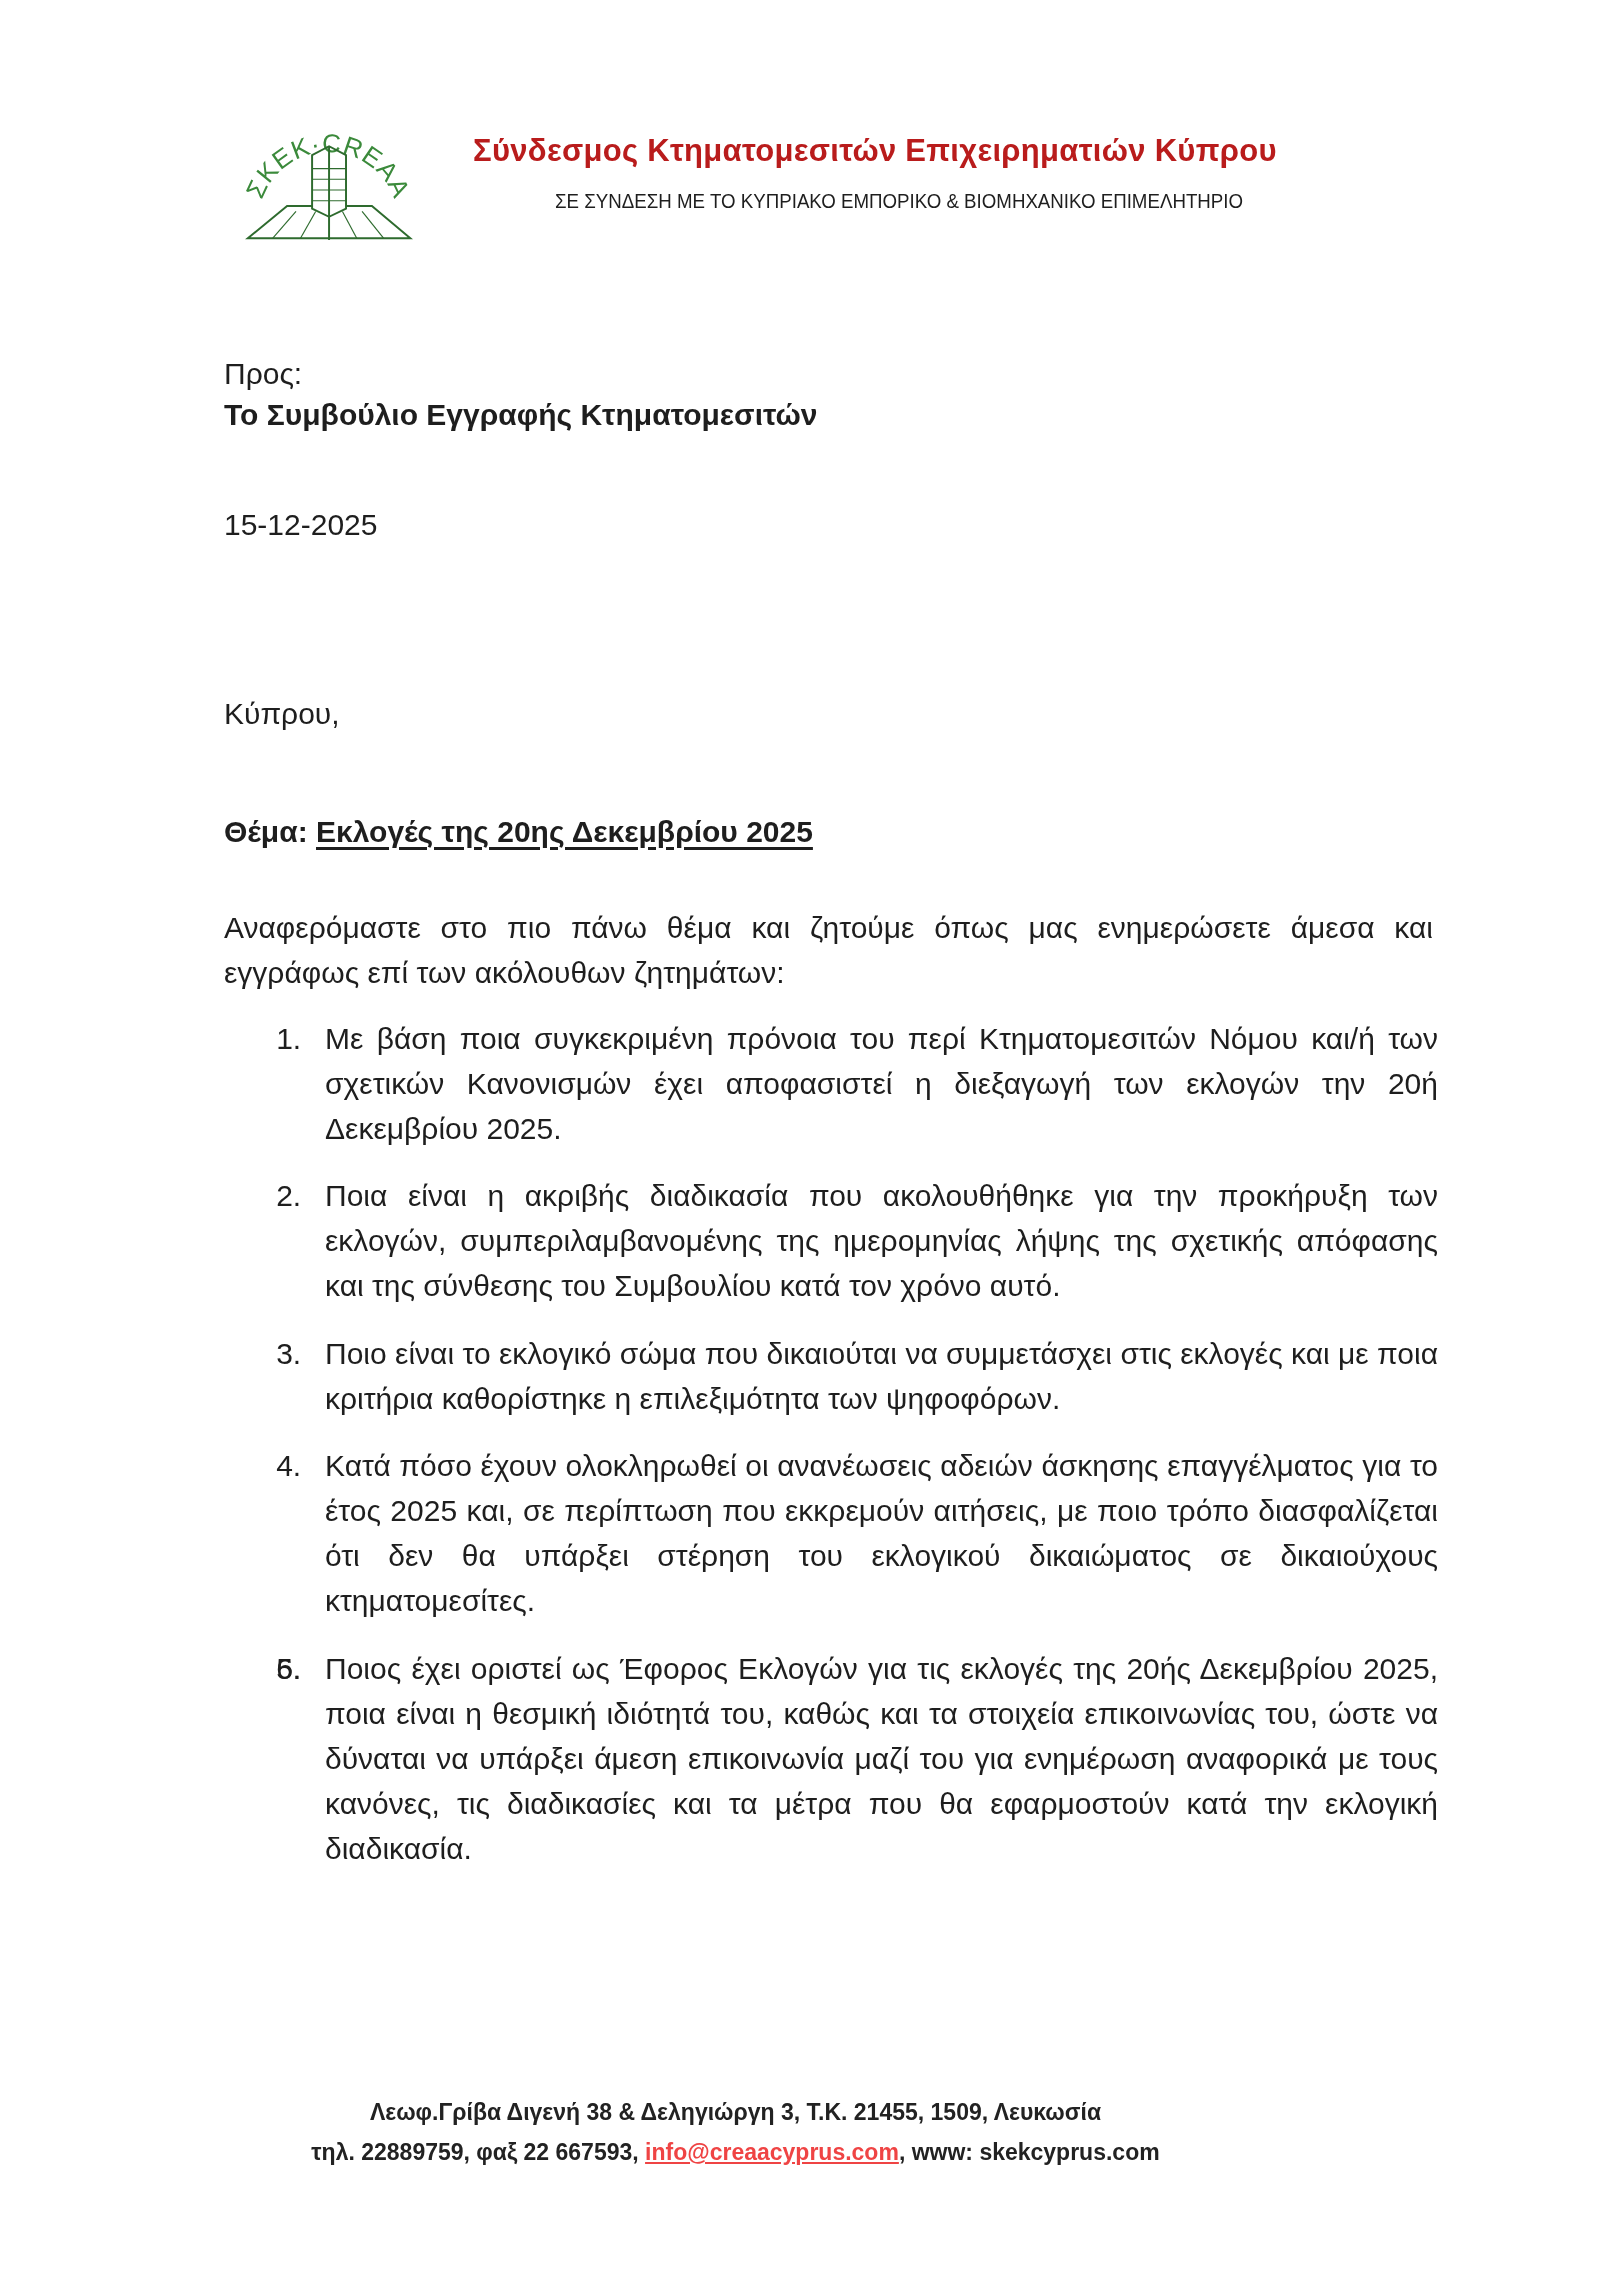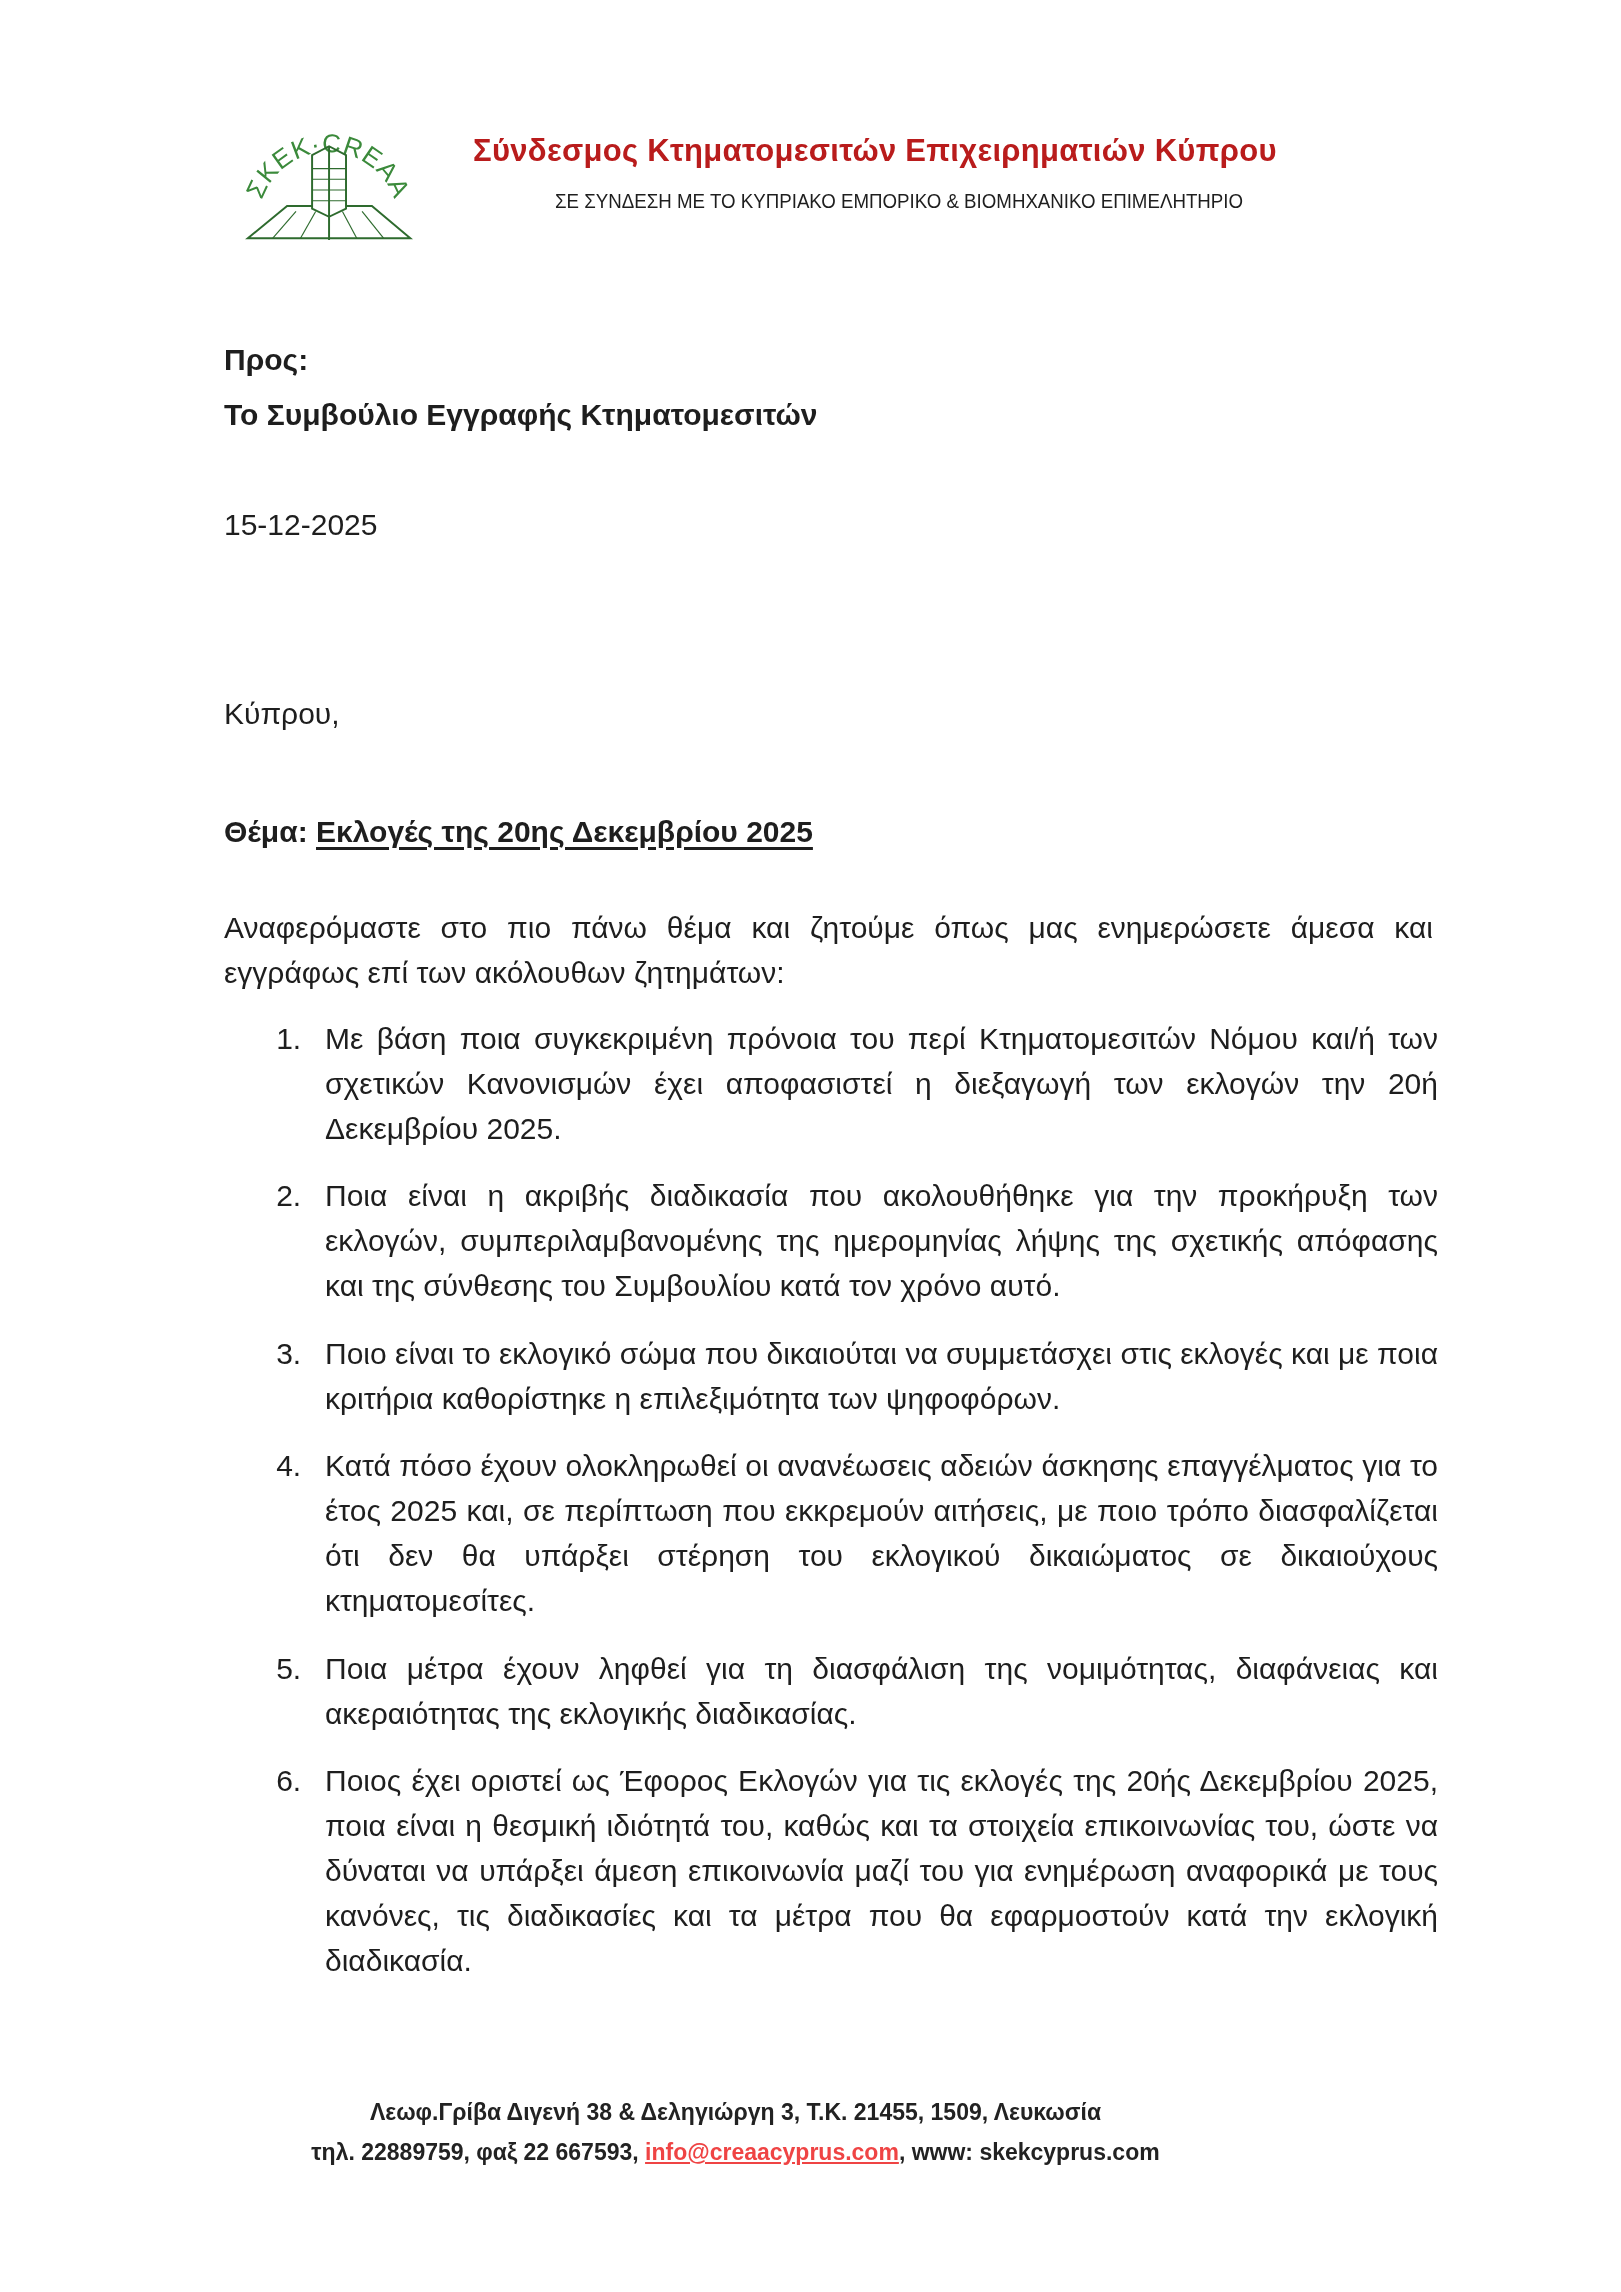--- a/index.html
+++ b/index.html
@@ -51,22 +51,22 @@
     }
     .body-text {
       position: absolute;
       left: 224px;
       width: 1214px;
       font-size: 30px;
       line-height: 45px;
       white-space: nowrap;
     }
     .to-label {
-      top: 337px;
-      font-weight: bold;
+      top: 351px;
+      font-weight: normal;
       font-size: 30px;
     }
     .to-recipient {
       top: 392px;
       font-weight: bold;
       font-size: 30px;
     }
     .date {
       top: 502px;
     }
@@ -189,21 +189,20 @@
   <li class="question">
     <span class="question-num">3.</span>
     <span>Ποιο είναι το εκλογικό σώμα που δικαιούται να συμμετάσχει στις εκλογές και με ποια κριτήρια καθορίστηκε η επιλεξιμότητα των ψηφοφόρων.</span>
   </li>
   <li class="question">
     <span class="question-num">4.</span>
     <span>Κατά πόσο έχουν ολοκληρωθεί οι ανανέωσεις αδειών άσκησης επαγγέλματος για το έτος 2025 και, σε περίπτωση που εκκρεμούν αιτήσεις, με ποιο τρόπο διασφαλίζεται ότι δεν θα υπάρξει στέρηση του εκλογικού δικαιώματος σε δικαιούχους κτηματομεσίτες.</span>
   </li>
   <li class="question">
     <span class="question-num">5.</span>
-    <span>Ποια μέτρα έχουν ληφθεί για τη διασφάλιση της νομιμότητας, διαφάνειας και ακεραιότητας της εκλογικής διαδικασίας.</span>
   </li>
   <li class="question">
     <span class="question-num">6.</span>
     <span>Ποιος έχει οριστεί ως Έφορος Εκλογών για τις εκλογές της 20ής Δεκεμβρίου 2025, ποια είναι η θεσμική ιδιότητά του, καθώς και τα στοιχεία επικοινωνίας του, ώστε να δύναται να υπάρξει άμεση επικοινωνία μαζί του για ενημέρωση αναφορικά με τους κανόνες, τις διαδικασίες και τα μέτρα που θα εφαρμοστούν κατά την εκλογική διαδικασία.</span>
   </li>
 </ol>
 
 <div class="footer footer-line1">Λεωφ.Γρίβα Διγενή 38 &amp; Δεληγιώργη 3, Τ.Κ. 21455, 1509, Λευκωσία</div>
 <div class="footer footer-line2">
   <span>τηλ. 22889759, φαξ 22 667593, </span><a>info@creaacyprus.com</a><span>, www: skekcyprus.com</span>

